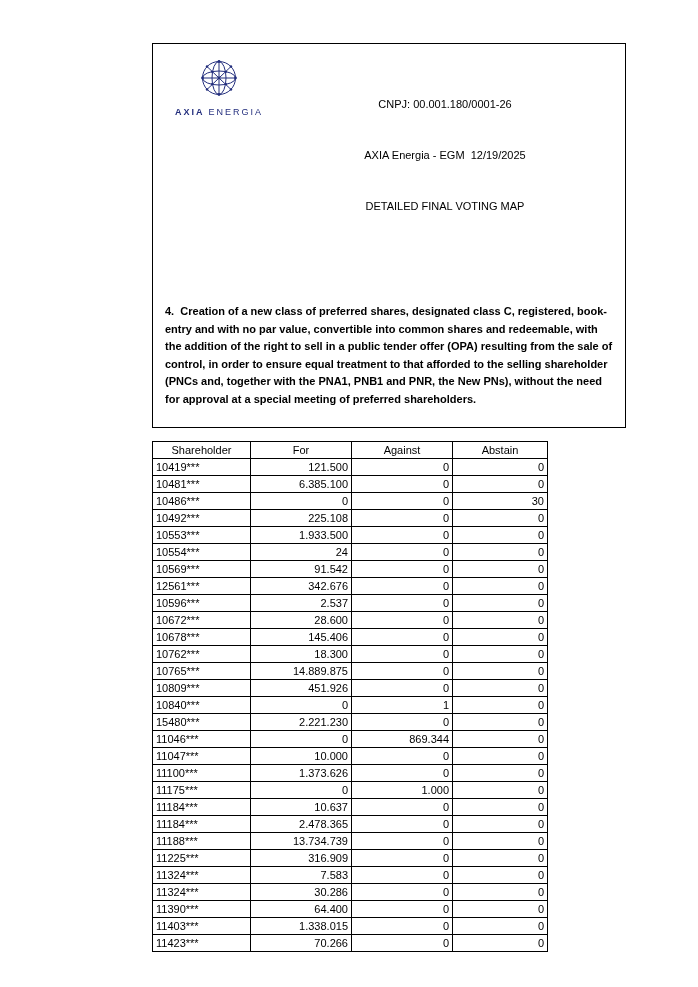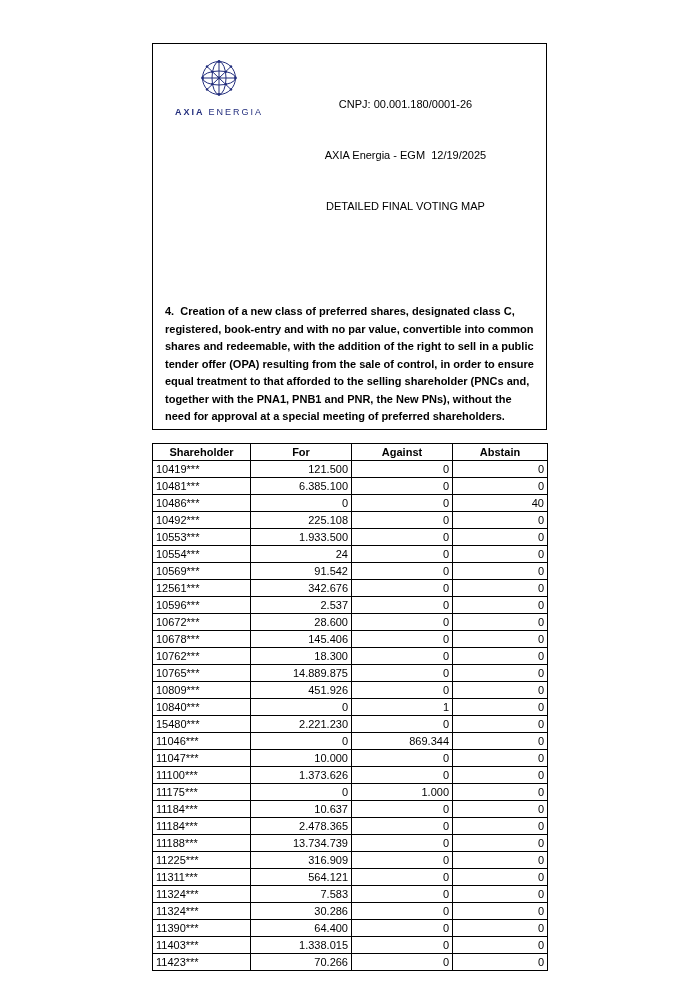--- a/index.html
+++ b/index.html
@@ -24,22 +24,22 @@
   .content {
     position: absolute;
     left: 152px;
     top: 43px;
     width: 395px;
   }
   
   .header-box {
     box-sizing: border-box;
     border: 1px solid #000;
-    width: 395px;
-    padding: 10px 10px 3px 10px;
+    width: 474px;
+    padding: 10px 10px 19px 10px;
   }
   .header-top {
     display: flex;
     align-items: flex-start;
   }
   .logo-block {
     width: 112px;
     display: flex;
     flex-direction: column;
     align-items: center;
@@ -84,21 +84,21 @@
     border: 1px solid #000;
     font-size: 11px;
     height: 16px;
     line-height: 16px;
     padding: 0 3px;
     white-space: nowrap;
     overflow: hidden;
     box-sizing: border-box;
   }
   .vote-table th {
-    font-weight: bold;
+    font-weight: normal;
     text-align: center;
   }
   .cell-left  { text-align: left; }
   .cell-right { text-align: right; }
 </style>
 </head>
 <body>
 
 <div class="page">
   <div class="content">
@@ -173,21 +173,21 @@
           <tr>
             <td class="cell-left">10481***</td>
             <td class="cell-right">6.385.100</td>
             <td class="cell-right">0</td>
             <td class="cell-right">0</td>
           </tr>
           <tr>
             <td class="cell-left">10486***</td>
             <td class="cell-right">0</td>
             <td class="cell-right">0</td>
-            <td class="cell-right">40</td>
+            <td class="cell-right">30</td>
           </tr>
           <tr>
             <td class="cell-left">10492***</td>
             <td class="cell-right">225.108</td>
             <td class="cell-right">0</td>
             <td class="cell-right">0</td>
           </tr>
           <tr>
             <td class="cell-left">10553***</td>
             <td class="cell-right">1.933.500</td>
@@ -302,26 +302,20 @@
             <td class="cell-right">0</td>
             <td class="cell-right">0</td>
           </tr>
           <tr>
             <td class="cell-left">11225***</td>
             <td class="cell-right">316.909</td>
             <td class="cell-right">0</td>
             <td class="cell-right">0</td>
           </tr>
           <tr>
-            <td class="cell-left">11311***</td>
-            <td class="cell-right">564.121</td>
-            <td class="cell-right">0</td>
-            <td class="cell-right">0</td>
-          </tr>
-          <tr>
             <td class="cell-left">11324***</td>
             <td class="cell-right">7.583</td>
             <td class="cell-right">0</td>
             <td class="cell-right">0</td>
           </tr>
           <tr>
             <td class="cell-left">11324***</td>
             <td class="cell-right">30.286</td>
             <td class="cell-right">0</td>
             <td class="cell-right">0</td>

